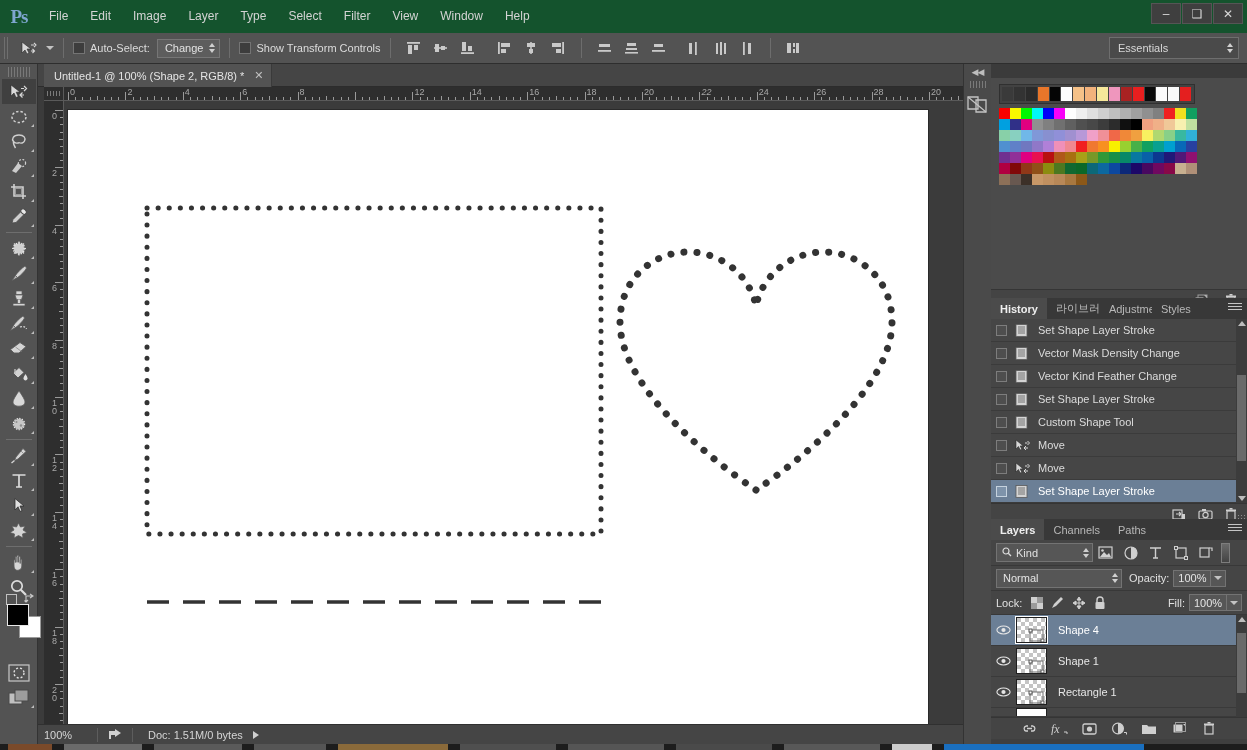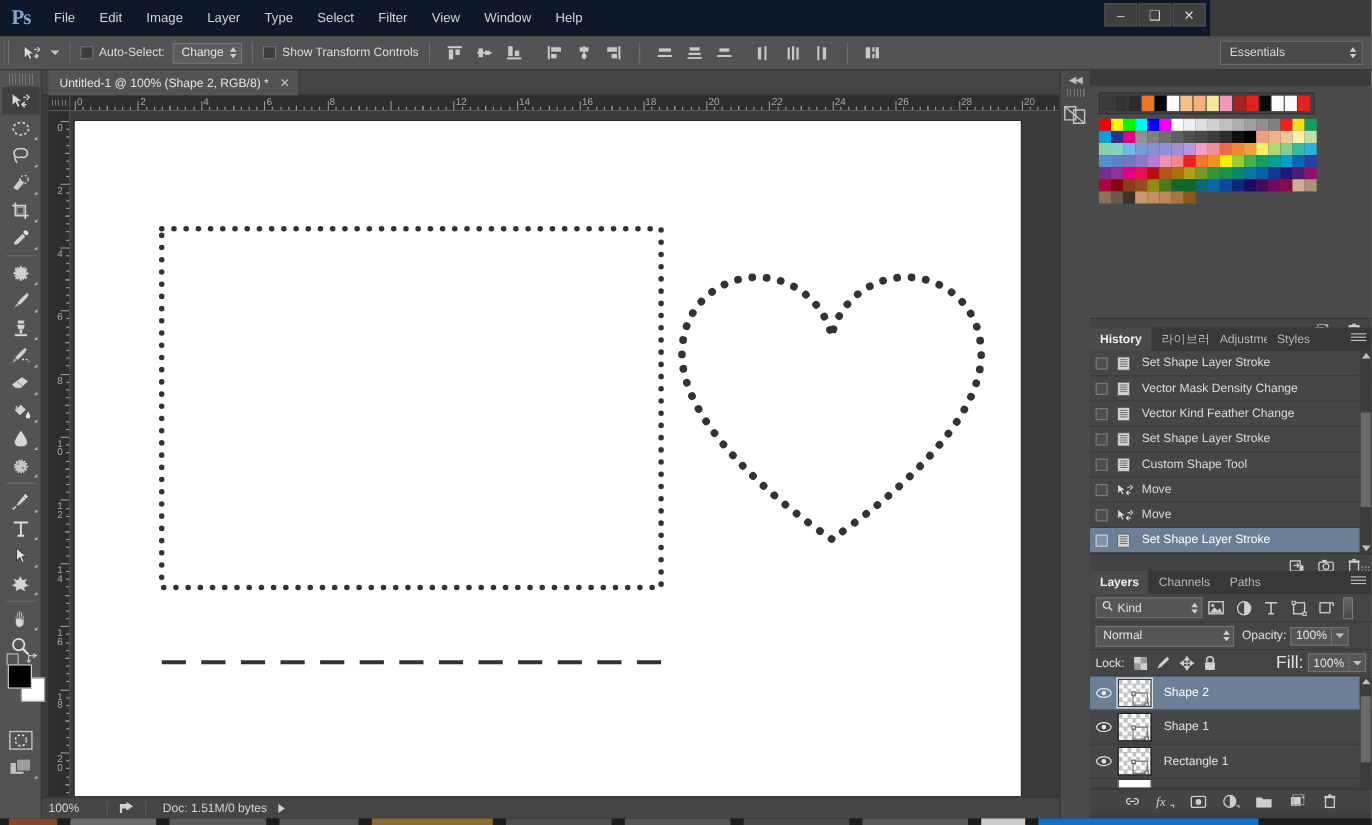--- a/index.html
+++ b/index.html
@@ -7,22 +7,22 @@
     width:1247px; height:750px; overflow:hidden;
     background:#3b3b3b;
     font-family:"Liberation Sans", sans-serif;
     font-size:11px; color:#c8c8c8;
     -webkit-font-smoothing:antialiased;
   }
   .app { position:relative; width:1247px; height:750px; }
 
   
   .menubar{
-    position:absolute; left:0; top:0; width:1100px; height:33px;
-    background:#0f172a; display:flex; align-items:center;
+    position:absolute; left:0; top:0; width:1247px; height:33px;
+    background:#14532d; display:flex; align-items:center;
   }
   .ps-logo{
     width:38px; height:33px; display:flex; align-items:center; justify-content:center;
     color:#7fa6d0; font-size:19px; font-weight:bold; font-family:"Liberation Serif",serif;
     letter-spacing:-1px;
   }
   .menu-item{
     padding:0 11px; height:33px; line-height:33px; font-size:12px; color:#d4d4d4;
     cursor:default; white-space:nowrap;
   }
@@ -1344,21 +1344,21 @@
             <path d="M7 1 L9 4 L5 4 Z M7 13 L9 10 L5 10 Z M1 7 L4 5 L4 9 Z M13 7 L10 5 L10 9 Z M7 4 L7 10 M4 7 L10 7" fill="#d0d0d0" stroke="#d0d0d0" stroke-width="1"></path>
           </svg>
       </div>
       <div class="lock-ic">
         <svg width="12" height="14">
             <path d="M3 6 L3 4 A3 3 0 0 1 9 4 L9 6" fill="none" stroke="#d0d0d0" stroke-width="1.4"></path>
             <rect x="1.5" y="6" width="9" height="7" rx="1" fill="#d0d0d0"></rect>
           </svg>
       </div>
       <div style="margin-left:auto;display:flex;align-items:center">
-        <div style="font-size:16px;color:#e0e0e0;margin-right:4px">Fill:</div>
+        <div style="font-size:11px;color:#e0e0e0;margin-right:4px">Fill:</div>
         <div class="num-field">100%</div>
         <div class="num-arrow">
             <span class="tri-down"></span>
           </div>
       </div>
     </div>
 
     <div style="position:relative">
       <div class="lyr-list" id="lyr-list">
           <div class="lyr-row sel">
@@ -1368,21 +1368,21 @@
                 <circle cx="7.5" cy="5" r="2.1" fill="#e6e6e6"></circle>
               </svg>
             </div>
             <div class="thumb">
               <svg width="31" height="26" style="position:absolute;left:0;top:0">
                 <rect x="13" y="12" width="13" height="11" fill="none" stroke="#6e6e6e" stroke-width="1"></rect>
                 <rect x="12" y="11" width="3" height="3" fill="#fff" stroke="#555"></rect>
                 <rect x="24" y="21" width="3" height="3" fill="#fff" stroke="#555"></rect>
               </svg>
             </div>
-            <div class="lyr-name">Shape 2</div>
+            <div class="lyr-name">Shape 4</div>
           </div>
           <div class="lyr-row">
             <div class="eye">
               <svg width="15" height="10">
                 <ellipse cx="7.5" cy="5" rx="6.6" ry="4" fill="none" stroke="#e6e6e6" stroke-width="1.1"></ellipse>
                 <circle cx="7.5" cy="5" r="2.1" fill="#e6e6e6"></circle>
               </svg>
             </div>
             <div class="thumb">
               <svg width="31" height="26" style="position:absolute;left:0;top:0">

